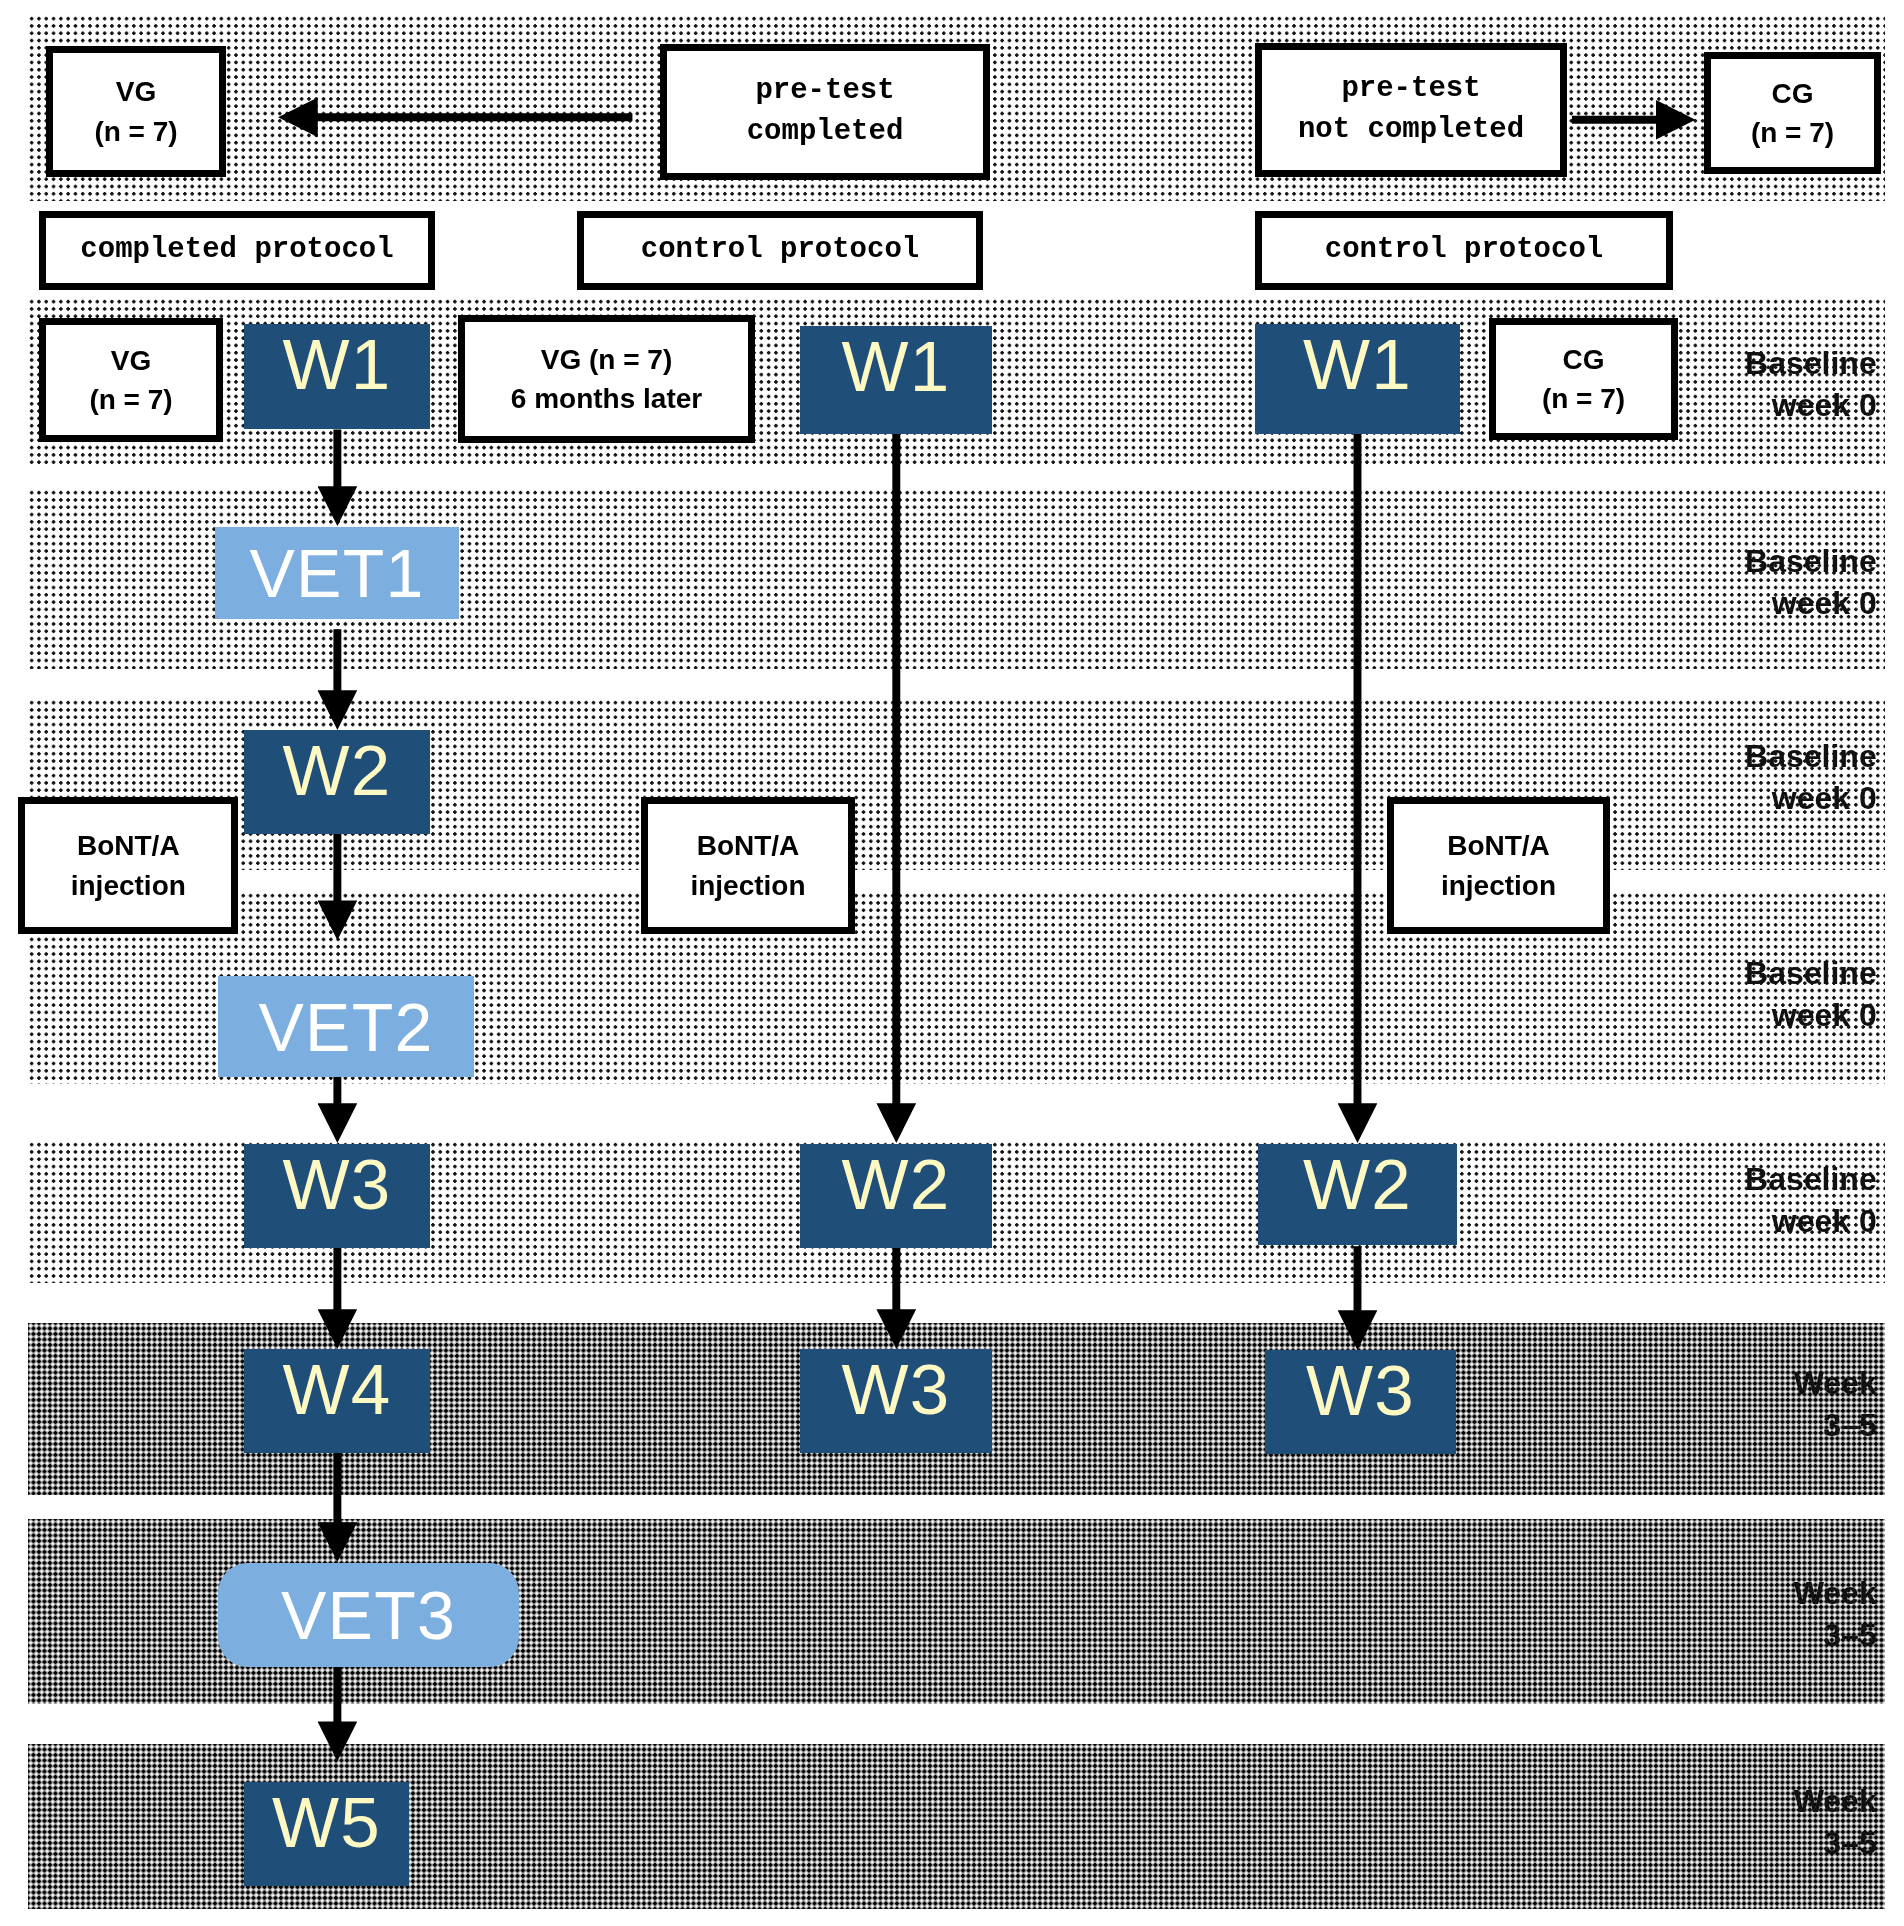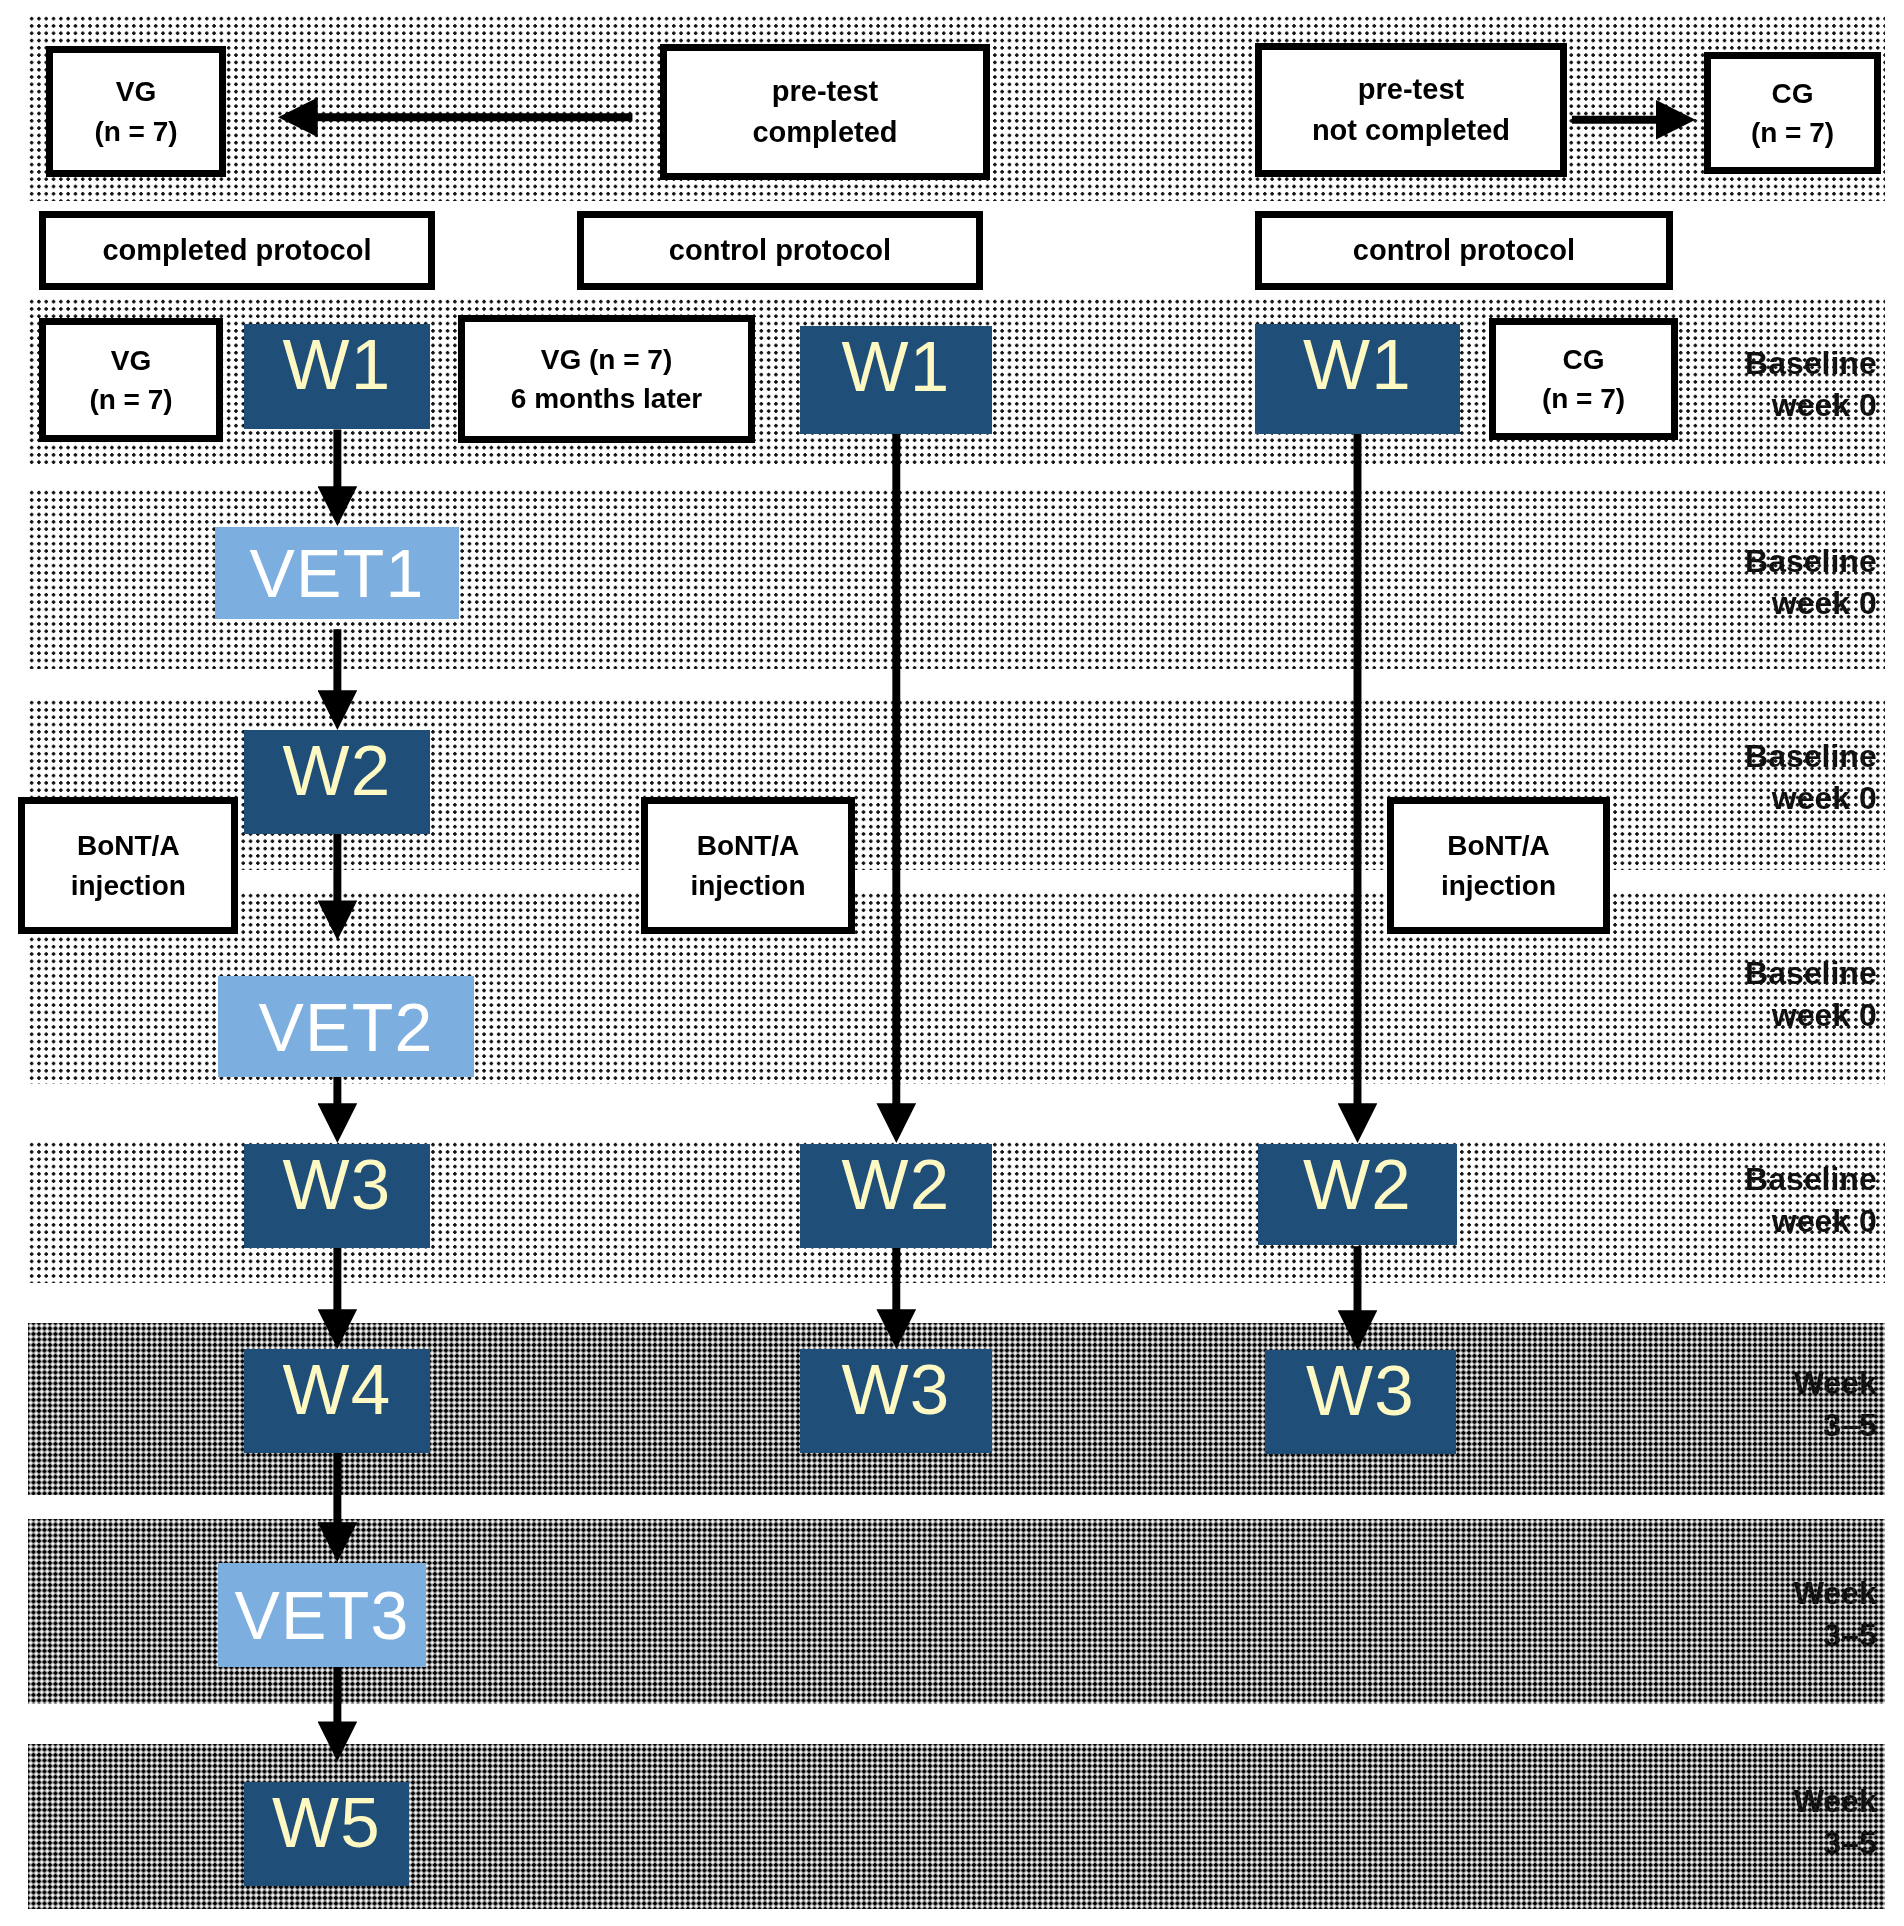--- a/index.html
+++ b/index.html
@@ -22,21 +22,21 @@
     background-size:5.5px 5.5px,5.5px 5.5px;
     background-position:0 0,2.7px 2.7px;
   }
   
   .wbox{
     position:absolute;background:#ffffff;border:7.3px solid #000;
     box-sizing:border-box;display:flex;flex-direction:column;
     align-items:center;justify-content:center;text-align:center;
     font-weight:bold;color:#000;line-height:1.4;
   }
-  .fs46{font-size:28px;} .fs48{font-size:29px;}
+  .fs46{font-size:28px;} .fs48{font-size:29px;font-family:Liberation Mono, monospace;}
   
   .nbox{
     position:absolute;background:var(--navy,#1f4e79);color:#fef9c3;
     display:flex;align-items:flex-start;justify-content:center;
     font-size:71px;font-weight:400;letter-spacing:1.2px;
   }
   
   .vbox{
     position:absolute;background:var(--light_blue,#7cafdf);color:#fff;
     display:flex;align-items:center;justify-content:center;
@@ -134,21 +134,21 @@
     <span>CG</span>
     <span>(n = 7)</span>
   </div>
 
   <div class="vbox" style="left:215px;top:527px;width:244px;height:92px;">
     <span>VET1</span>
   </div>
   <div class="vbox" style="left:218px;top:940px;width:256px;height:101px;margin-top:36px;">
     <span>VET2</span>
   </div>
-  <div class="vbox" style="left:218px;top:1563px;width:208px;height:104px;">
+  <div class="vbox" style="left:218px;top:1563px;width:301px;height:104px;border-radius:30px;">
     <span>VET3</span>
   </div>
 
   <div class="nbox" style="left:244px;top:730px;width:186px;height:104px;">
     <span>W2</span>
   </div>
 
   <div class="wbox fs46" style="left:18.3px;top:797px;width:220px;height:137px;">
     <span>BoNT/A</span>
     <span>injection</span>

